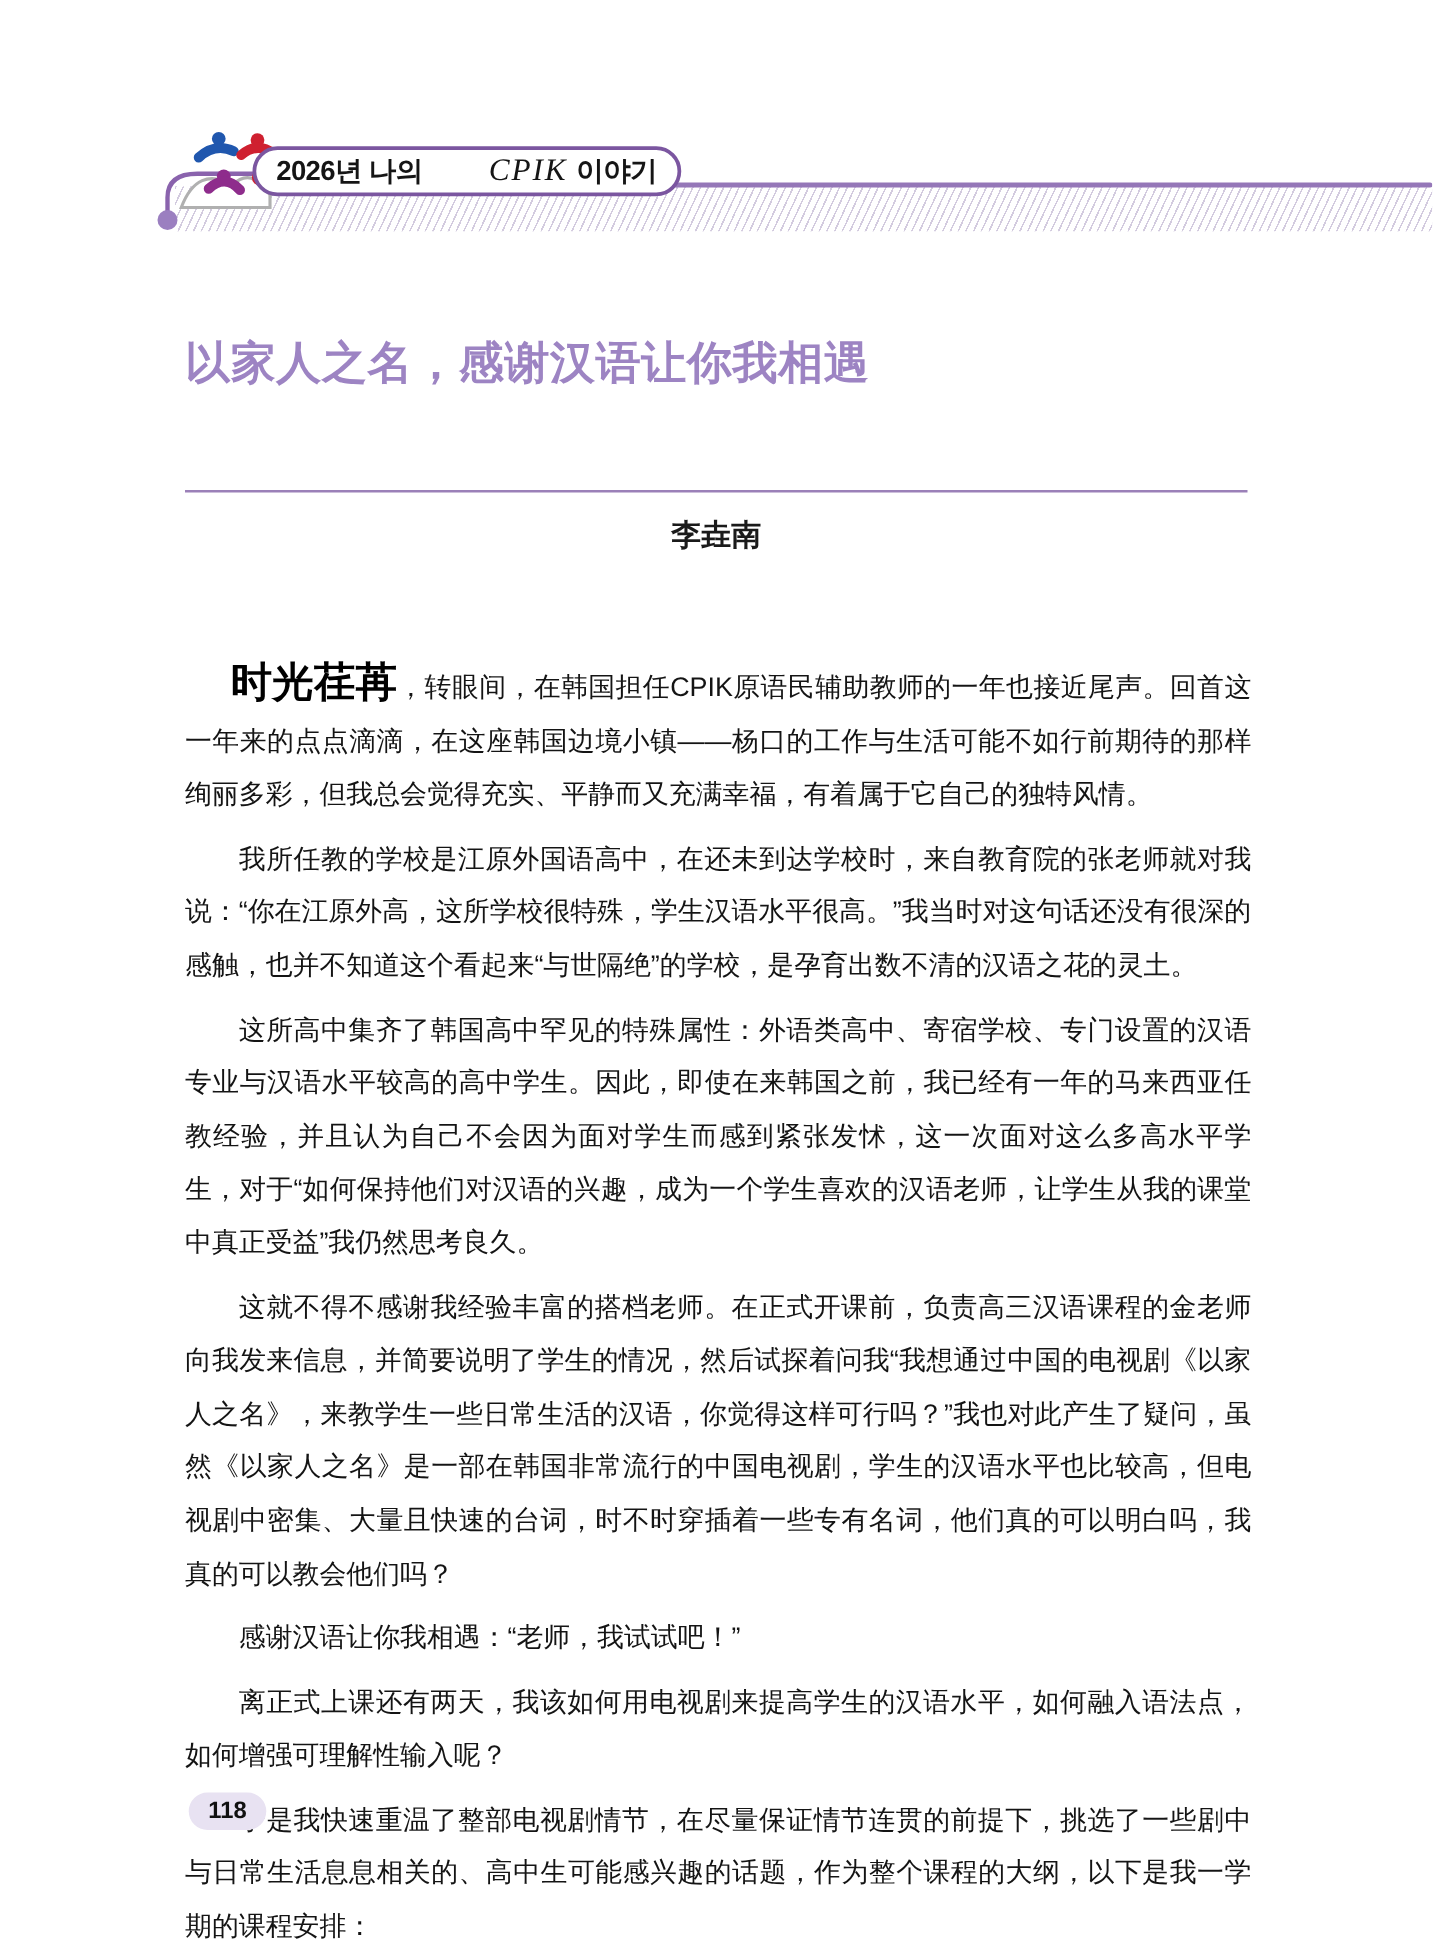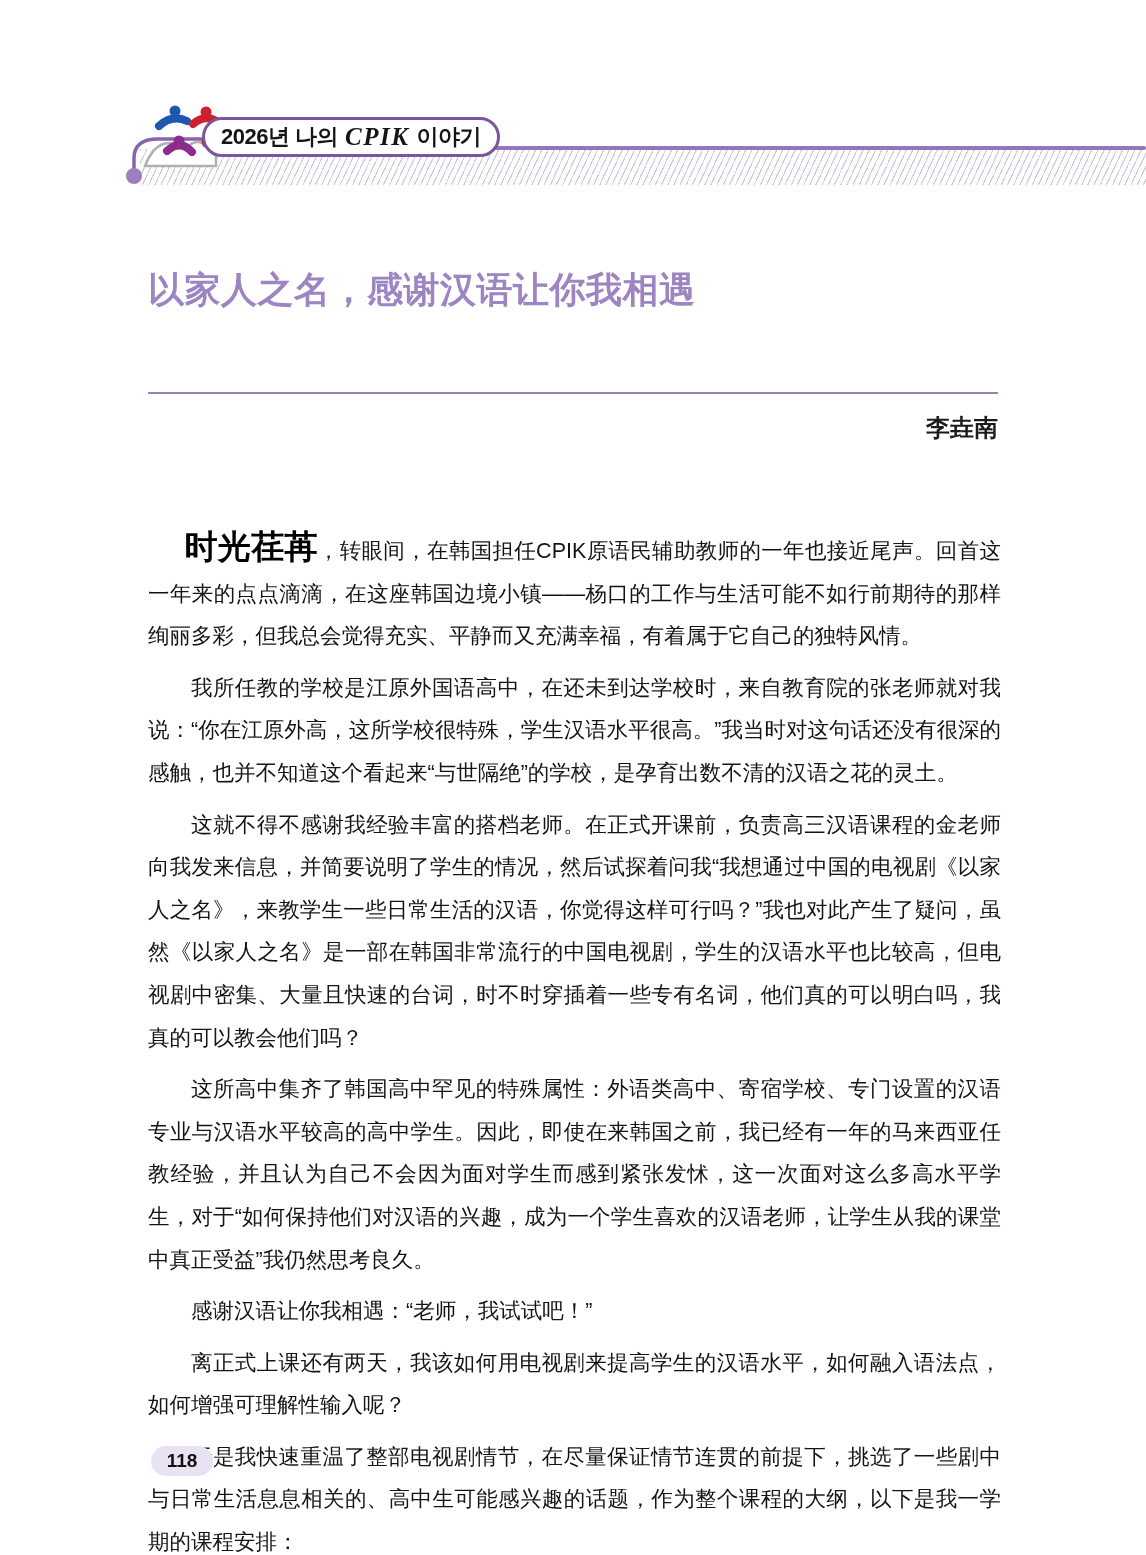--- a/index.html
+++ b/index.html
@@ -31,56 +31,57 @@
     position:absolute;left:202px;top:117px;height:34px;
     background:#ffffff;
     border:3px solid #7b56a0;border-radius:20px;
     display:inline-flex;align-items:center;gap:7px;
     padding:0 16px;
     font-weight:800;font-size:22px;color:#151515;
     letter-spacing:-0.5px;white-space:nowrap;
   }
   .badge-brand{
     font-family:"Liberation Serif", serif;
-    font-style:italic;font-weight:700;font-size:25px;
+    font-style:italic;font-weight:400;font-size:25px;
     letter-spacing:1.5px;
+    margin-left:46px;
   }
 
   
   .article-title{
     position:absolute;left:148px;top:243px;width:900px;
     font-size:36px;font-weight:800;color:#9d84c3;
     letter-spacing:0.5px;line-height:1.25;
   }
   .divider{
     position:absolute;left:148px;top:392px;width:850px;height:2px;
     background:#9b80b8;
   }
   .author{
     position:absolute;left:148px;top:412px;width:850px;
-    text-align:right;font-size:24px;font-weight:800;color:#1a1a1a;
+    text-align:center;font-size:24px;font-weight:800;color:#1a1a1a;
   }
   .body-text{
     position:absolute;left:148px;top:514px;width:853px;
     font-size:21.5px;line-height:42.6px;
     text-align:justify;color:#141414;
   }
   .body-text p{margin:0 0 9px 0;text-indent:2em;}
   .body-text p.lead{text-indent:1.7em;margin-top:12px;}
   .opener{
     font-family:"Liberation Serif", serif;
     font-size:33px;font-weight:700;color:#000;
   }
 
   
   .page-pill{
     position:absolute;left:151px;top:1434px;width:62px;height:30px;
     background:#e8e2f2;border-radius:15px;
     display:flex;align-items:center;justify-content:center;
-    font-size:19px;font-weight:800;color:#111;margin-top:12px;
+    font-size:19px;font-weight:800;color:#111;
   }
 </style>
 </head>
 <body>
 
 <div class="page">
 
   <div class="stripe-band"></div>
   <div class="header-line"></div>
 
@@ -110,22 +111,22 @@
 
   <h1 class="article-title">以家人之名，感谢汉语让你我相遇</h1>
 
   <div class="divider"></div>
 
   <div class="author">李垚南</div>
 
   <div class="body-text">
     <p class="lead"><span class="opener">时光荏苒</span><span>，转眼间，在韩国担任CPIK原语民辅助教师的一年也接近尾声。回首这一年来的点点滴滴，在这座韩国边境小镇——杨口的工作与生活可能不如行前期待的那样绚丽多彩，但我总会觉得充实、平静而又充满幸福，有着属于它自己的独特风情。</span></p>
     <p>我所任教的学校是江原外国语高中，在还未到达学校时，来自教育院的张老师就对我说：“你在江原外高，这所学校很特殊，学生汉语水平很高。”我当时对这句话还没有很深的感触，也并不知道这个看起来“与世隔绝”的学校，是孕育出数不清的汉语之花的灵土。</p>
+    <p>这所高中集齐了韩国高中罕见的特殊属性：外语类高中、寄宿学校、专门设置的汉语专业与汉语水平较高的高中学生。因此，即使在来韩国之前，我已经有一年的马来西亚任教经验，并且认为自己不会因为面对学生而感到紧张发怵，这一次面对这么多高水平学生，对于“如何保持他们对汉语的兴趣，成为一个学生喜欢的汉语老师，让学生从我的课堂中真正受益”我仍然思考良久。</p>
     <p>这就不得不感谢我经验丰富的搭档老师。在正式开课前，负责高三汉语课程的金老师向我发来信息，并简要说明了学生的情况，然后试探着问我“我想通过中国的电视剧《以家人之名》，来教学生一些日常生活的汉语，你觉得这样可行吗？”我也对此产生了疑问，虽然《以家人之名》是一部在韩国非常流行的中国电视剧，学生的汉语水平也比较高，但电视剧中密集、大量且快速的台词，时不时穿插着一些专有名词，他们真的可以明白吗，我真的可以教会他们吗？</p>
-    <p>这所高中集齐了韩国高中罕见的特殊属性：外语类高中、寄宿学校、专门设置的汉语专业与汉语水平较高的高中学生。因此，即使在来韩国之前，我已经有一年的马来西亚任教经验，并且认为自己不会因为面对学生而感到紧张发怵，这一次面对这么多高水平学生，对于“如何保持他们对汉语的兴趣，成为一个学生喜欢的汉语老师，让学生从我的课堂中真正受益”我仍然思考良久。</p>
     <p>感谢汉语让你我相遇：“老师，我试试吧！”</p>
     <p>离正式上课还有两天，我该如何用电视剧来提高学生的汉语水平，如何融入语法点，如何增强可理解性输入呢？</p>
     <p>于是我快速重温了整部电视剧情节，在尽量保证情节连贯的前提下，挑选了一些剧中与日常生活息息相关的、高中生可能感兴趣的话题，作为整个课程的大纲，以下是我一学期的课程安排：</p>
   </div>
 
   <div class="page-pill">
     <span>118</span>
   </div>
 
 </div>

